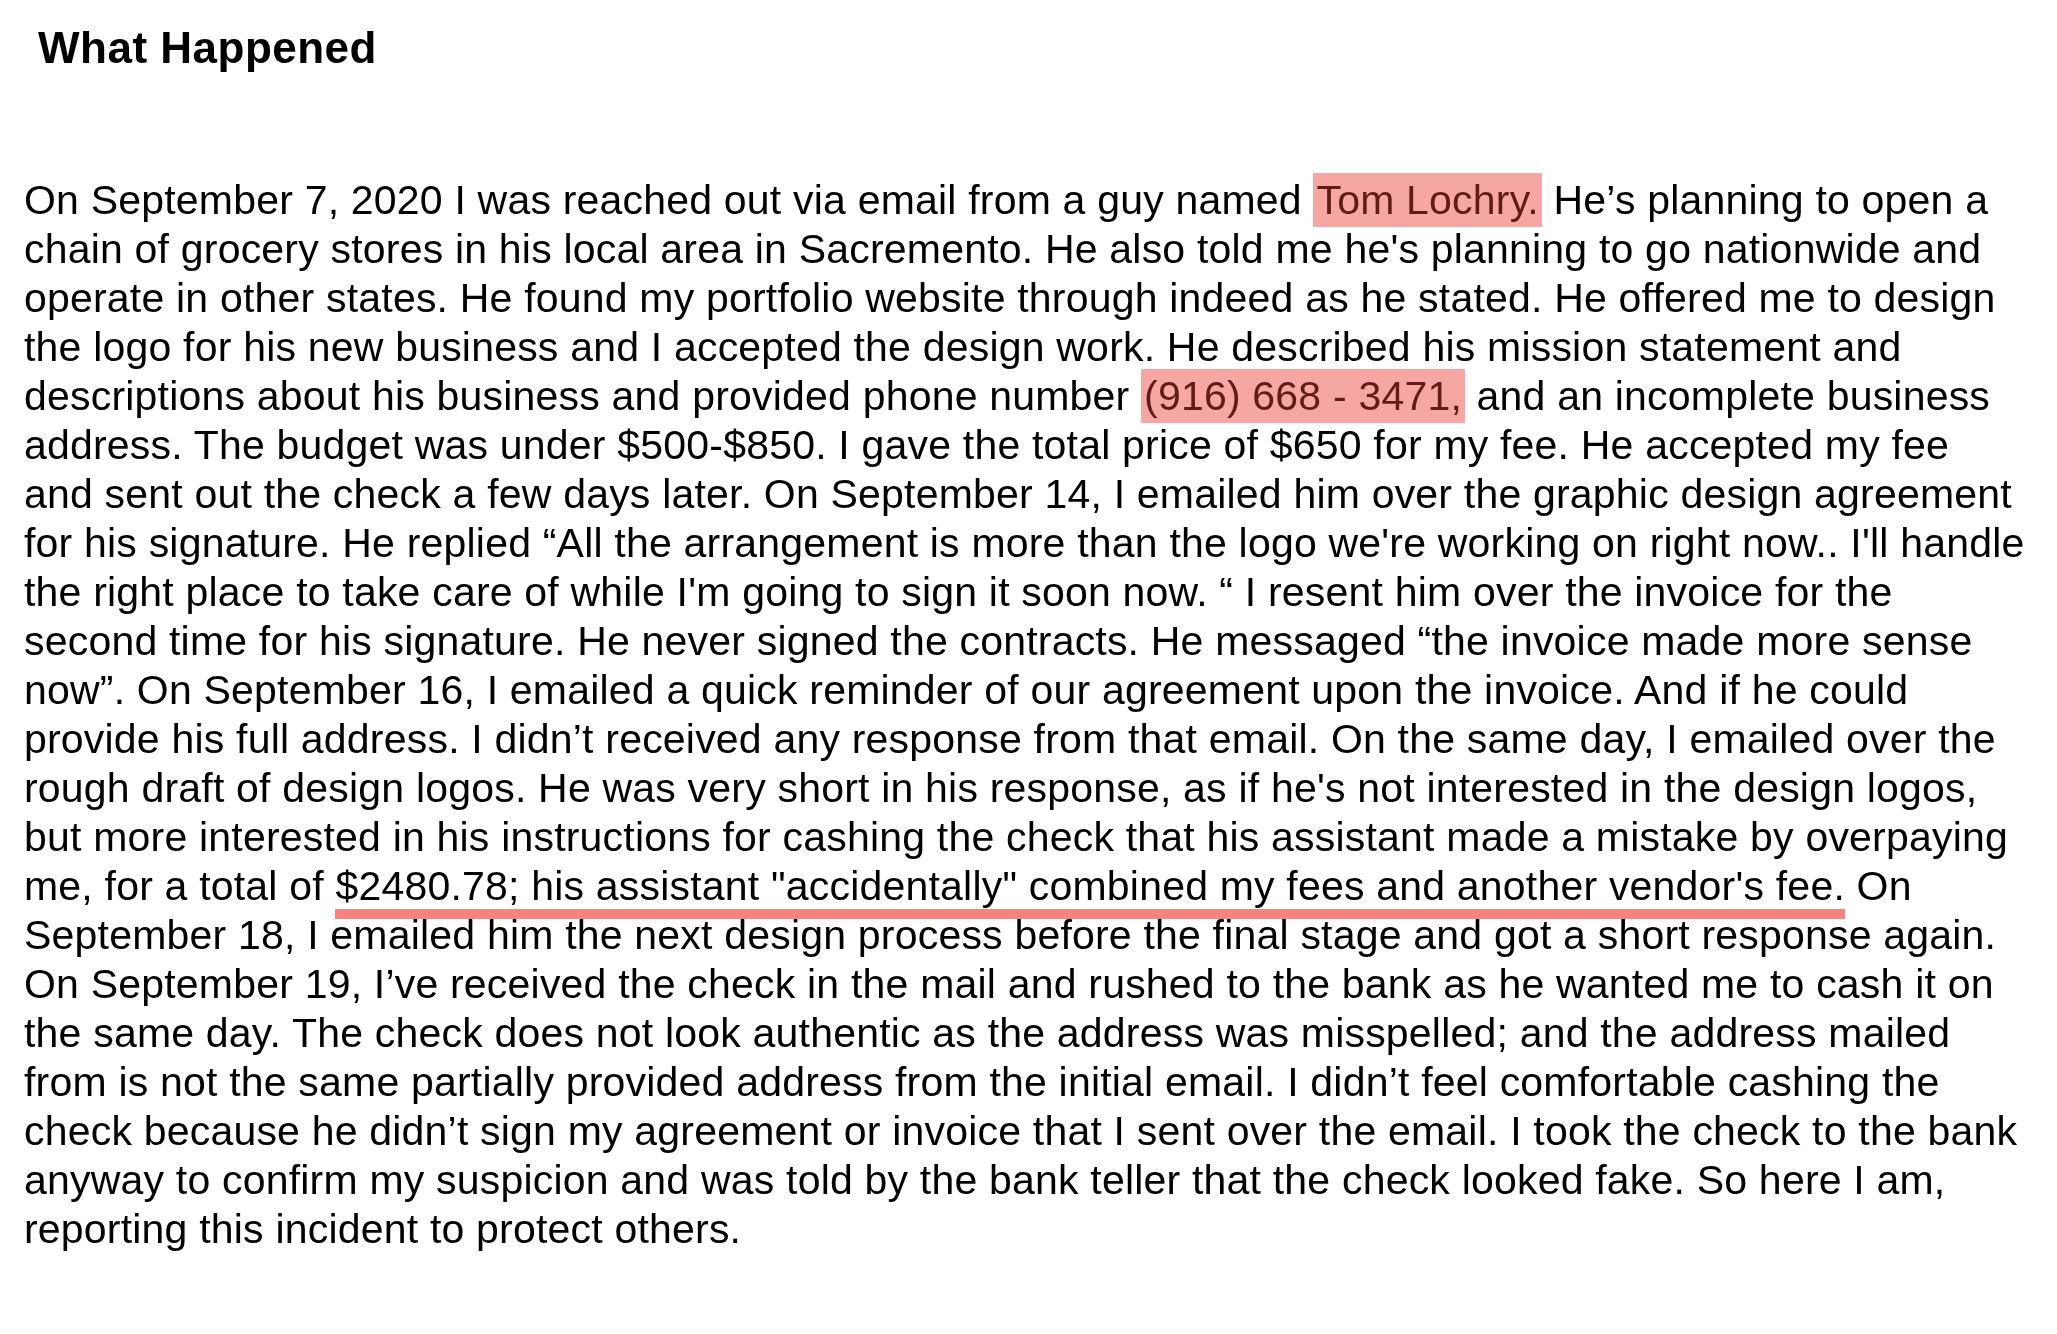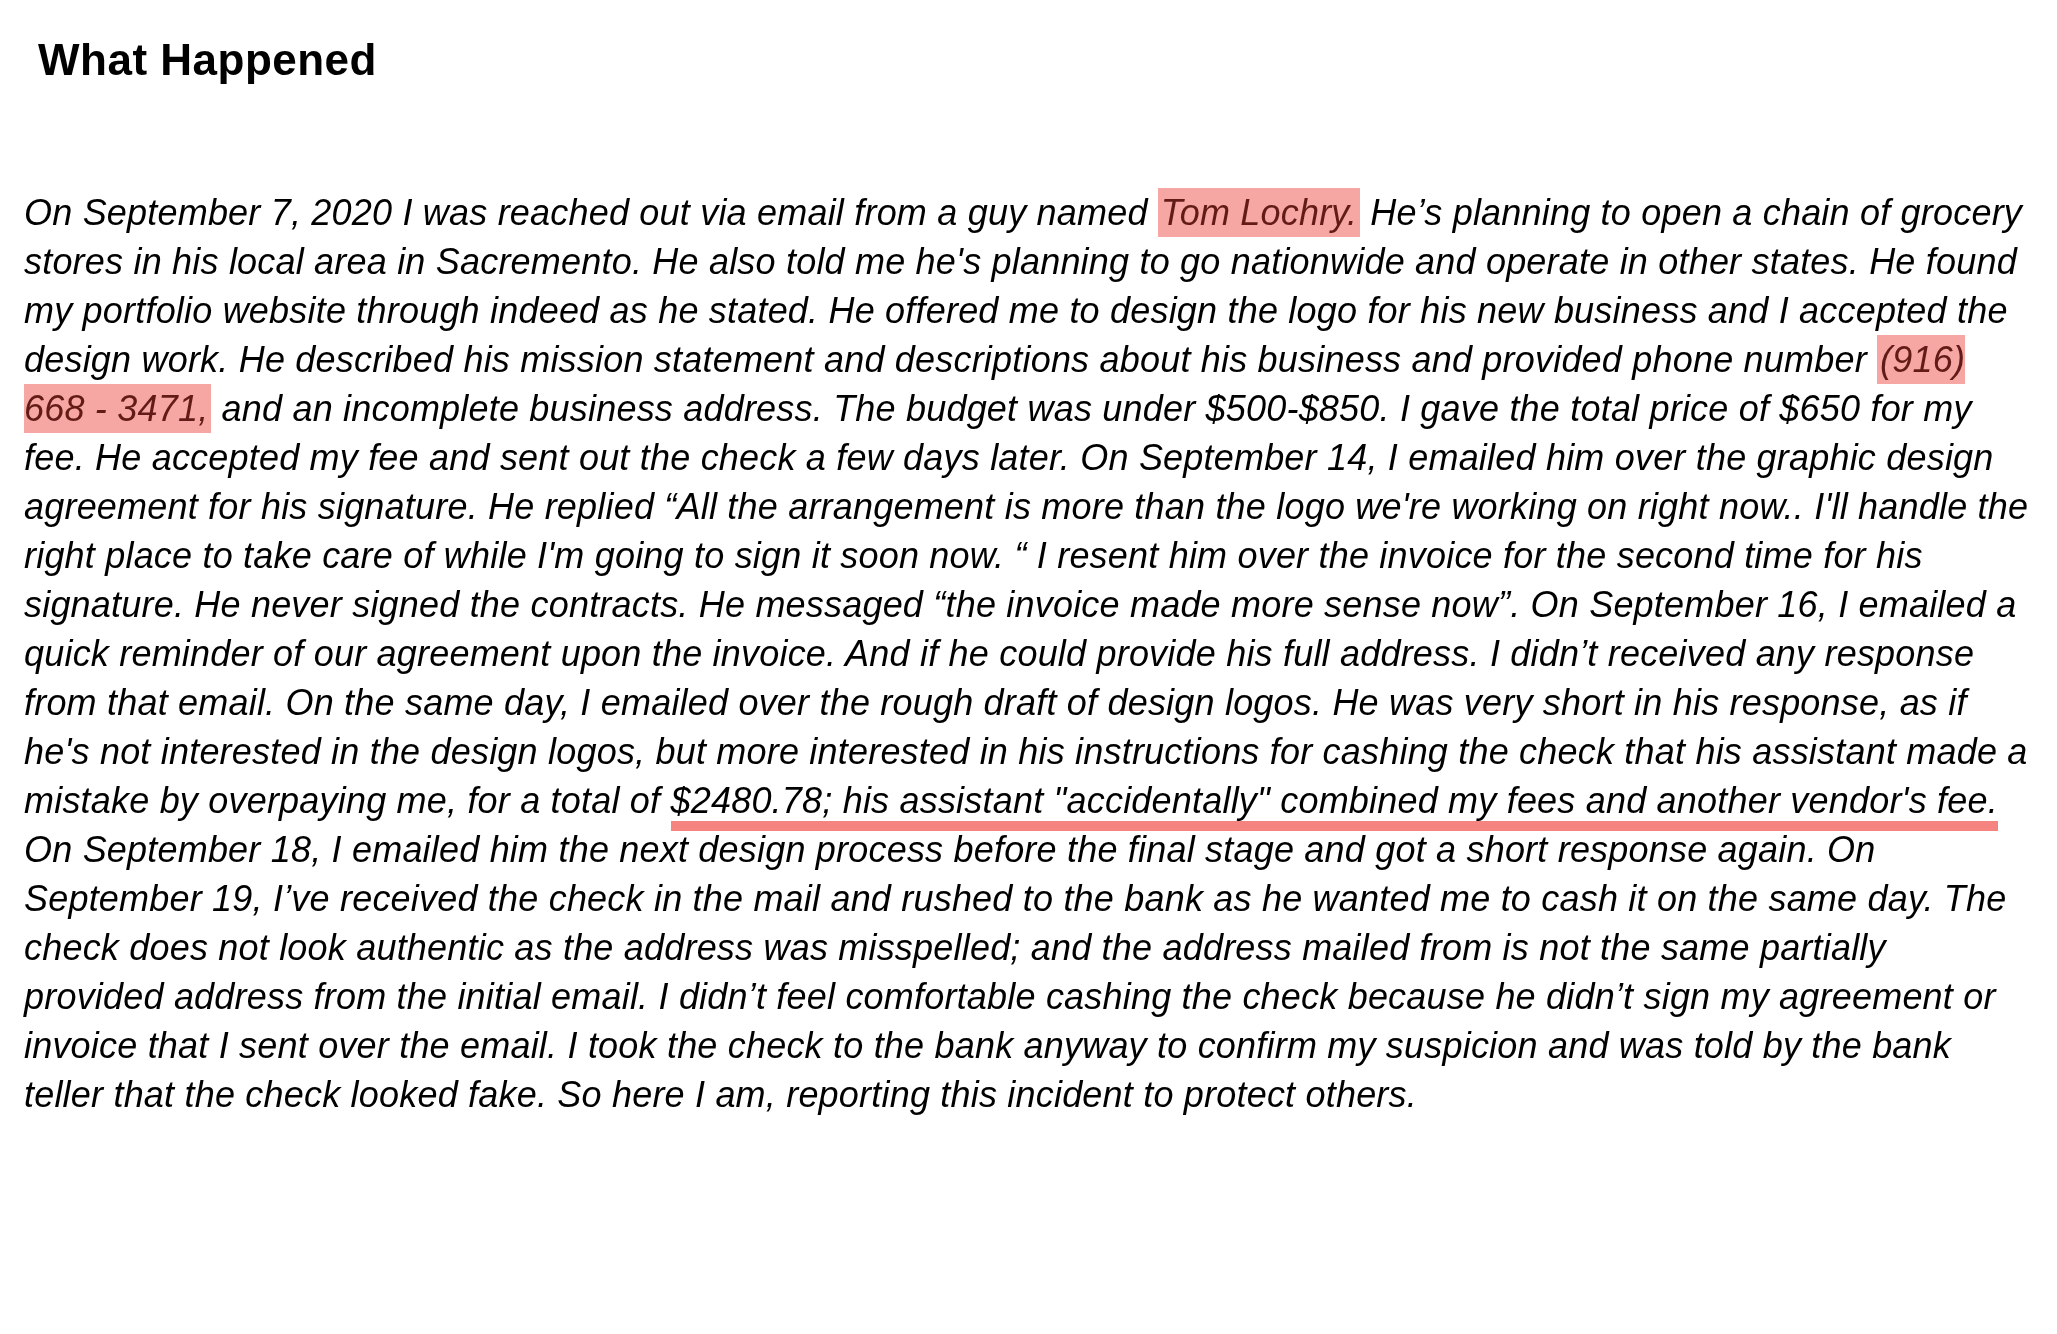--- a/index.html
+++ b/index.html
@@ -14,35 +14,34 @@
     background: #ffffff;
     font-family: "Liberation Sans", sans-serif;
     color: #000000;
   }
   .page {
     width: 2057px;
     height: 1334px;
     background: #ffffff;
   }
   h1.page-title {
-    margin: 34px 0 0 38px;
+    margin: 22px 0 0 38px;
     font-size: 44px;
     line-height: 52px;
     font-weight: bold;
     letter-spacing: 0.5px;
     color: #000000;
   }
   .article-body {
     margin: 102px 28px 0 24px;
-    font-size: 36px;
+    font-size: 41px;
     line-height: 49px;
     letter-spacing: 0.2px;
     color: #000000;
     text-align: left;
-    font-style: italic;
   }
   .article-body span.normal {
     background: transparent;
     color: #000000;
   }
   .article-body span.highlight {
     background: #f6a7a3;
     color: #621b16;
     padding: 4px 3px;
   }

